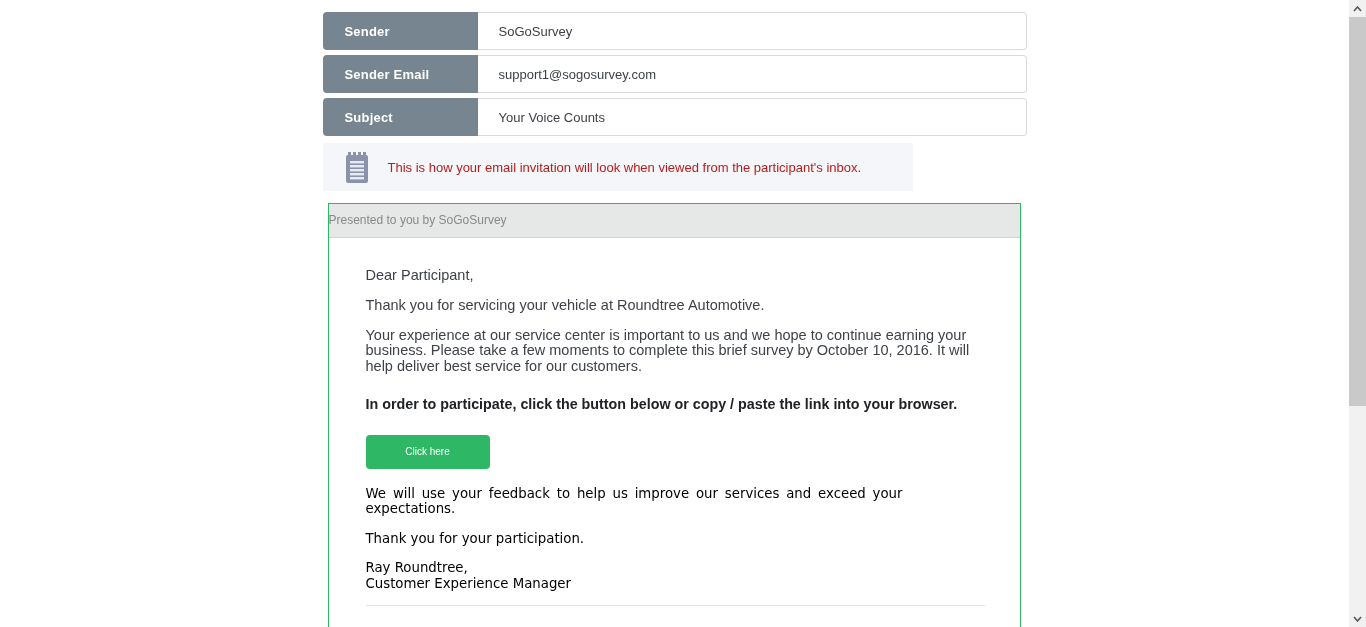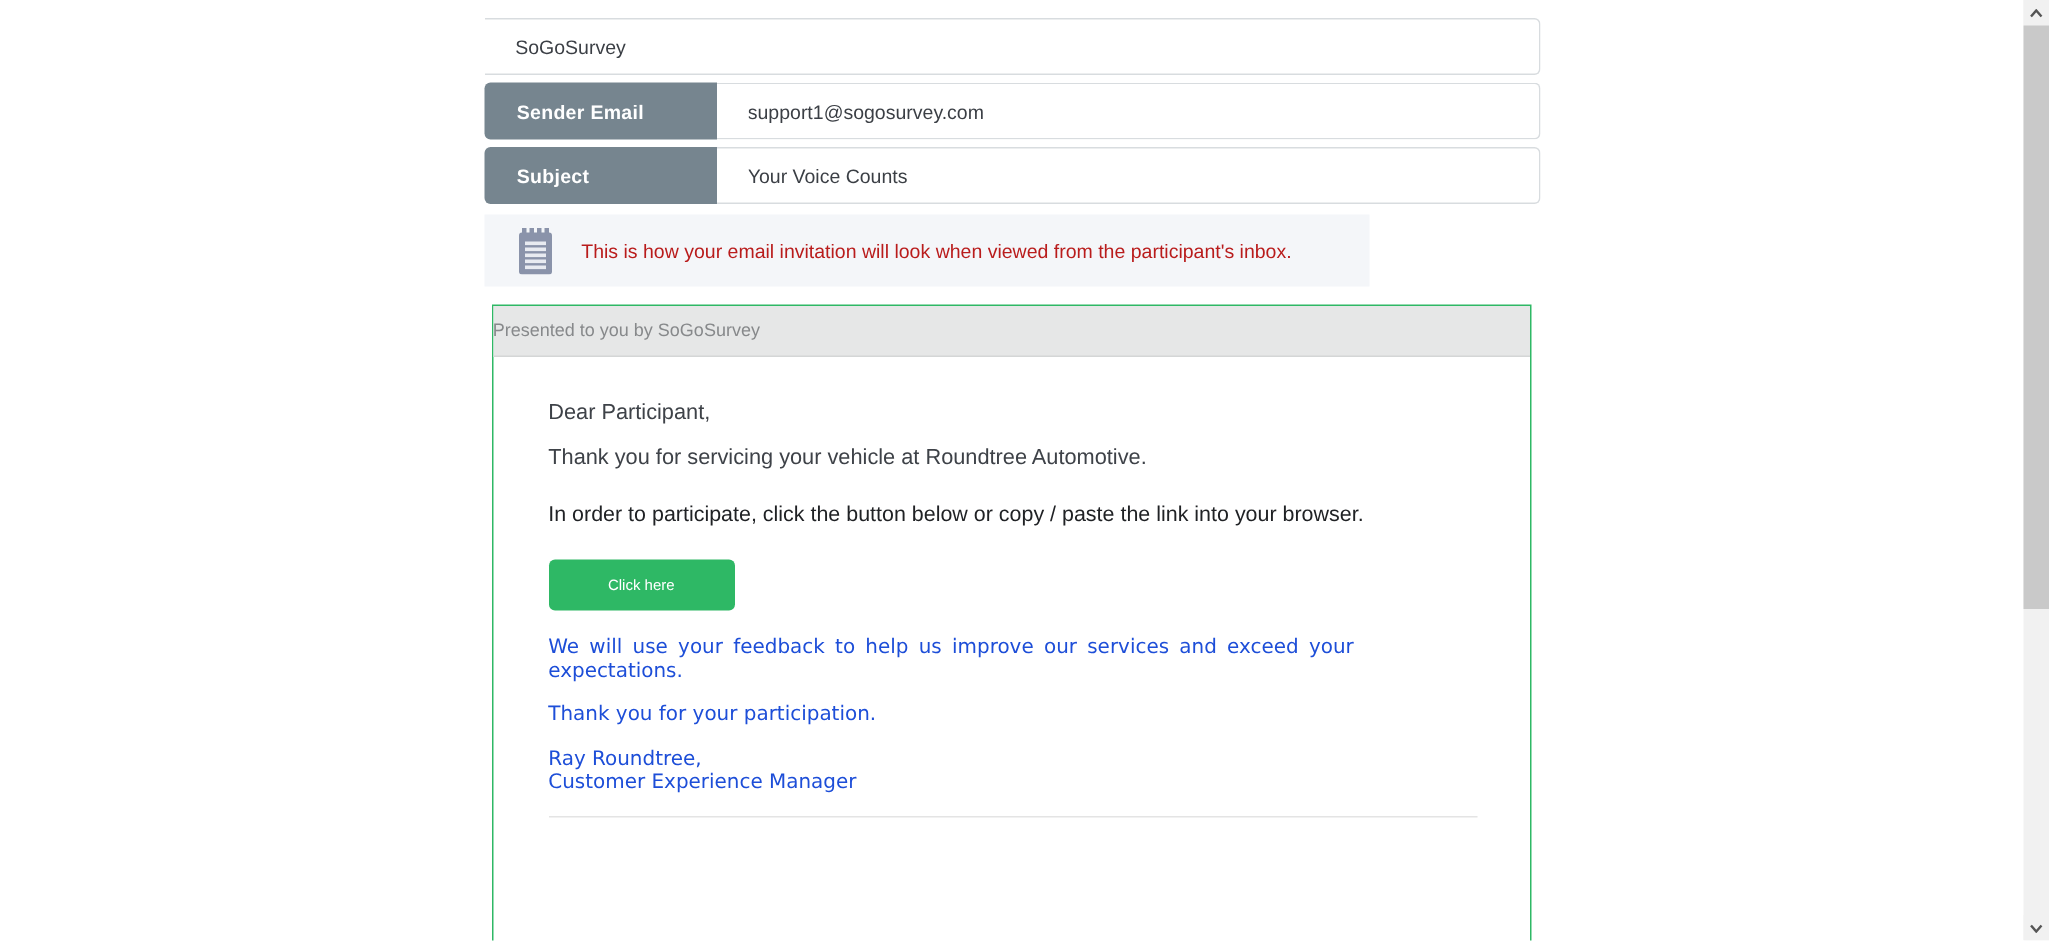--- a/index.html
+++ b/index.html
@@ -24,46 +24,47 @@
   .note-icon { margin-left: 23px; width: 22px; height: 31px; flex: 0 0 auto; }
   .note-text { margin-left: 20px; font-size: 13px; color: #b91c1c; }
 
   
   .panel { margin-top: 12px; margin-left: 5px; width: 693px; min-height: 600px;
     border: 1px solid #2eb865; background: #ffffff; }
   .panel-header { height: 34px; background: #e6e7e7; border-bottom: 1px solid #d4d6d6;
     line-height: 33px; font-size: 12px; color: #87898b; }
   .email-body { padding: 30px 36px 0 37px; color: #3e4248; }
   .email-body p { font-size: 14.5px; line-height: 15.8px; margin-bottom: 14px; }
-  .p-instruction { font-weight: normal; color: #202225; margin-top: 22px !important;
+  .p-instruction { font-weight: bold; color: #202225; margin-top: 22px !important;
     margin-bottom: 22px !important; font-size: 14.3px !important; }
   .cta-button { display: block; width: 124px; height: 34px; background: #2eb865; border: none;
     border-radius: 4px; color: #ffffff; font-size: 10px; text-align: center; cursor: pointer;
     margin-bottom: 17px; font-family: "Liberation Sans", sans-serif; }
   .alt-font { font-family: "DejaVu Sans", sans-serif; font-size: 13.3px !important;
-    line-height: 15.5px !important; color: #1d4ed8; }
+    line-height: 15.5px !important; color: #000000; }
   .p-feedback { text-align: justify; max-width: 537px; }
   .sig { margin-bottom: 0 !important; }
   .email-divider { border: none; border-top: 1px solid #e4e4e4; margin-top: 14px; width: 619px; }
 
   
   .scrollbar { position: absolute; right: 0; top: 0; width: 17px; height: 627px; background: #f1f1f1; }
   .sb-btn { position: absolute; left: 0; width: 17px; height: 17px; background: #f1f1f1;
     display: flex; align-items: center; justify-content: center; cursor: pointer; }
   .sb-up { top: 0; } .sb-down { bottom: 0; }
   .sb-thumb { position: absolute; left: 0; top: 17px; width: 17px; height: 389px; background: #c9c9c9; }
 </style>
 </head>
 <body>
 
 <div class="viewport">
   <div class="content-area">
     <div class="column">
 
       <div class="form-row">
+        <div class="row-label">Sender</div>
         <input class="row-input" type="text" value="SoGoSurvey" style="">
       </div>
 
       <div class="form-row">
         <div class="row-label">Sender Email</div>
         <input class="row-input" type="text" value="support1@sogosurvey.com" style="">
       </div>
 
       <div class="form-row">
         <div class="row-label">Subject</div>
@@ -84,20 +85,21 @@
           <rect x="4" y="25" width="14" height="2.4" fill="#e8ebf1"></rect>
         </svg>
         <span class="note-text">This is how your email invitation will look when viewed from the participant's inbox.</span>
       </div>
 
       <div class="panel">
         <div class="panel-header">Presented to you by SoGoSurvey</div>
         <div class="email-body">
           <p>Dear Participant,</p>
           <p>Thank you for servicing your vehicle at Roundtree Automotive.</p>
+          <p>Your experience at our service center is important to us and we hope to continue earning your business. Please take a few moments to complete this brief survey by October 10, 2016. It will help deliver best service for our customers.</p>
           <p class="p-instruction">In order to participate, click the button below or copy / paste the link into your browser.</p>
           <button class="cta-button">Click here</button>
           <p class="alt-font p-feedback">We will use your feedback to help us improve our services and exceed your expectations.</p>
           <p class="alt-font">Thank you for your participation.</p>
           <p class="alt-font sig">Ray Roundtree,</p>
           <p class="alt-font sig">Customer Experience Manager</p>
           <hr class="email-divider">
         </div>
       </div>
 

